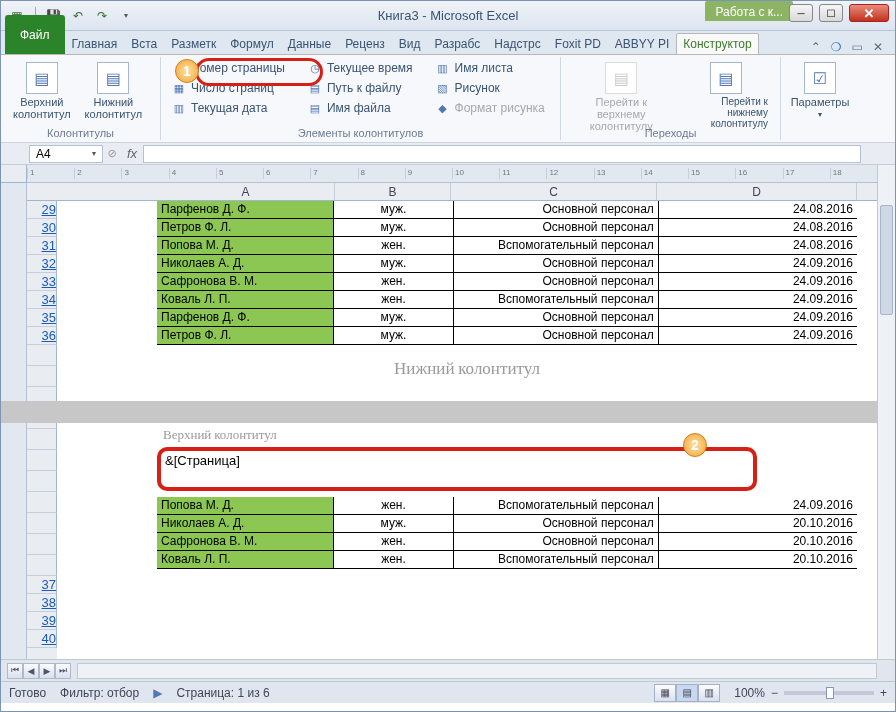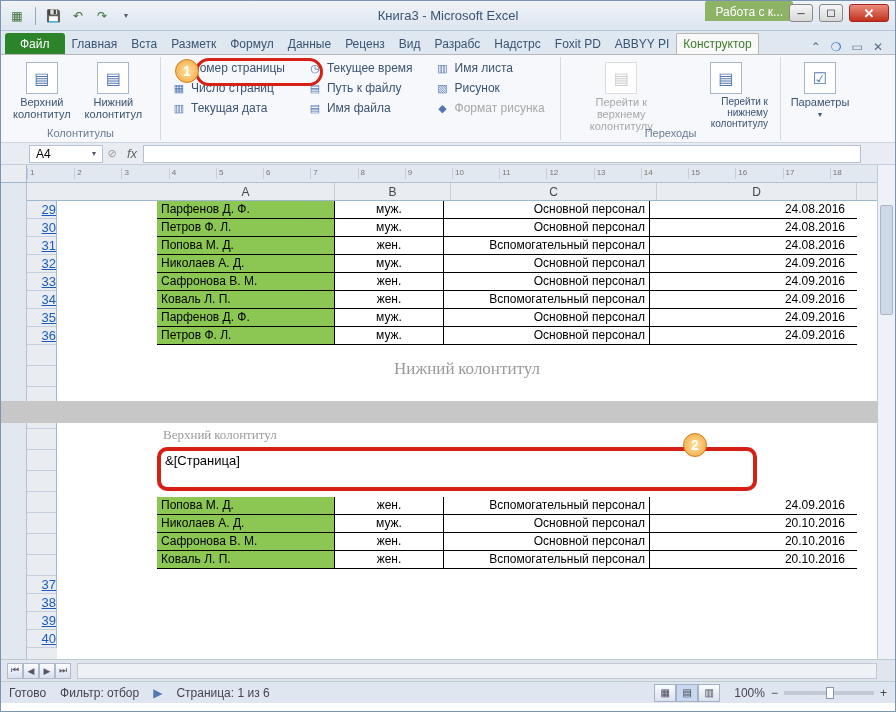--- a/index.html
+++ b/index.html
@@ -10,21 +10,21 @@
 .qat-item { width: 20px; height: 20px; display: flex; align-items: center; justify-content: center; font-size: 12px; color: #3b6c37; }
 .divider { width: 1px; height: 18px; background: #9aa; margin: 0 4px; }
 .title { position: absolute; left: 50%; transform: translateX(-50%); font-size: 13px; color: #3b5472; }
 .contextual-tabs { position: absolute; right: 102px; top: 0; background: #8db365; color: #fff; padding: 4px 10px 2px; font-size: 12px; border-radius: 2px 2px 0 0; }
 .win-controls { position: absolute; right: 6px; top: 3px; display: flex; gap: 6px; }
 .win-btn { width: 24px; height: 18px; border: 1px solid #888; background: linear-gradient(#f6f6f6,#d9d9d9); border-radius: 3px; display: flex; align-items: center; justify-content: center; font-size: 10px; }
 .win-close { background: linear-gradient(#e98c7c,#c1311c); color: #fff; border-color: #a22; width: 40px; font-size: 13px; font-weight: bold; }
 
 .ribbon-tabs { display: flex; align-items: flex-end; height: 24px; padding-left: 4px; border-bottom: 1px solid #b7b7b7; background: #dfe7f1; position: relative; }
 .rtab { padding: 3px 6px; font-size: 12px; color: #3a5472; border: 1px solid transparent; border-bottom: none; cursor: pointer; }
-.rtab.file { background: #2b842a; color: #fff; border-radius: 3px 3px 0 0; padding: 3px 14px; }
+.rtab.file { background: #2b842a; color: #fff; border-radius: 3px 3px 0 0; padding: 12px 14px; }
 .rtab.active { background: #f9f9f9; border-color: #b7b7b7; border-radius: 2px 2px 0 0; }
 .help-icons { position: absolute; right: 12px; font-size: 12px; color: #5a6b85; display: flex; gap: 10px; }
 
 .ribbon { height: 88px; background: #f6f8fb; border-bottom: 1px solid #ccd4e0; display: flex; padding: 2px 0; }
 .rgroup { border-right: 1px solid #d2d9e4; padding: 2px 6px; display: flex; flex-direction: column; justify-content: flex-start; position: relative; }
 .rgroup-label { position: absolute; bottom: 1px; left: 0; right: 0; text-align: center; font-size: 11px; color: #6b7b93; }
 .big-btn { display: flex; flex-direction: column; align-items: center; gap: 2px; padding: 3px 6px; font-size: 11px; color: #3a5472; cursor: pointer; }
 .big-btn .bicon { width: 32px; height: 32px; background: #fff; border: 1px solid #a7b7cb; display: flex; align-items: center; justify-content: center; font-size: 16px; color: #5277b2; }
 .row-btns { display: flex; flex-direction: column; gap: 2px; }
 .small-btn { display: flex; align-items: center; gap: 4px; padding: 1px 4px; font-size: 12px; color: #3a5472; cursor: pointer; white-space: nowrap; }
@@ -50,21 +50,21 @@
 .colheads { position: absolute; left: 26px; top: 18px; right: 18px; height: 18px; display: flex; background: #e9edf2; border-bottom: 1px solid #9eb6ce; }
 .colheads .ch { border-right: 1px solid #c4cedd; text-align: center; font-size: 12px; color: #445; line-height: 18px; }
 .rowheads { position: absolute; left: 26px; top: 36px; width: 30px; bottom: 0; background: #e9edf2; display: flex; flex-direction: column; }
 .rowheads .rh { height: 18px; border-bottom: 1px solid #c4cedd; border-right:1px solid #9eb6ce; text-align: right; font-size: 13px; color: #3a5472; line-height: 18px; cursor:pointer; }
 .rowheads .rh.link { color: #1a5bbd; text-decoration: underline; }
 
 .cells { position: absolute; left: 56px; top: 36px; right: 18px; bottom: 0; }
 .row { display: flex; height: 18px; border-bottom: 1px solid #000; }
 .cell { border-right: 1px solid #000; font-size: 12px; padding: 0 4px; line-height: 17px; overflow: hidden; white-space: nowrap; }
 .cA { width: 178px; background: #8bc752; }
-.cB { width: 109px; text-align: center; }
+.cB { width: 120px; text-align: center; }
 .cC { width: 206px; text-align: right; }
 .cD { width: 199px; text-align: right; border-right:none; }
 
 .footer-label { text-align: center; color: #9a9a9a; font-size: 17px; padding: 14px 0 22px; font-family: Cambria, serif; }
 .header-label { color: #9a9a9a; font-size: 13px; padding: 4px 6px; font-family: Cambria, serif; }
 .hf-box { border: 4px solid #d72015; border-radius: 10px; margin: 0 6px 6px; height: 44px; background: #fff; padding: 2px 4px; font-size: 13px; position: relative; }
 .badge-2 { position: absolute; left: 522px; top: -18px; }
 
 .scroll-v { position: absolute; right: 0; top: 0; width: 18px; bottom: 0; background: #eef1f6; border-left:1px solid #c1c9d7; }
 .scroll-thumb-v { position:absolute; top:40px; left:2px; right:2px; height:110px; background:#cfd8e6; border:1px solid #a9b5c9; border-radius:2px; }
@@ -183,20 +183,21 @@
           <div class="small-btn">
               <span class="sicon">▧</span>
               <span>Рисунок</span>
             </div>
           <div class="small-btn disabled">
               <span class="sicon">◆</span>
               <span>Формат рисунка</span>
             </div>
         </div>
       </div>
+      <div class="rgroup-label">Элементы колонтитулов</div>
     </div>
 
     <div class="rgroup" style="width:220px;">
       <div class="hrow">
         <div class="big-btn disabled" style="color:#a8a8a8;">
           <div class="bicon" style="border-color:#ddd;color:#ccc;">▤</div>
           <span style="white-space:pre-line;text-align:center;font-size:11px;">Перейти к верхнему
 колонтитулу</span>
         </div>
         <div class="big-btn">

